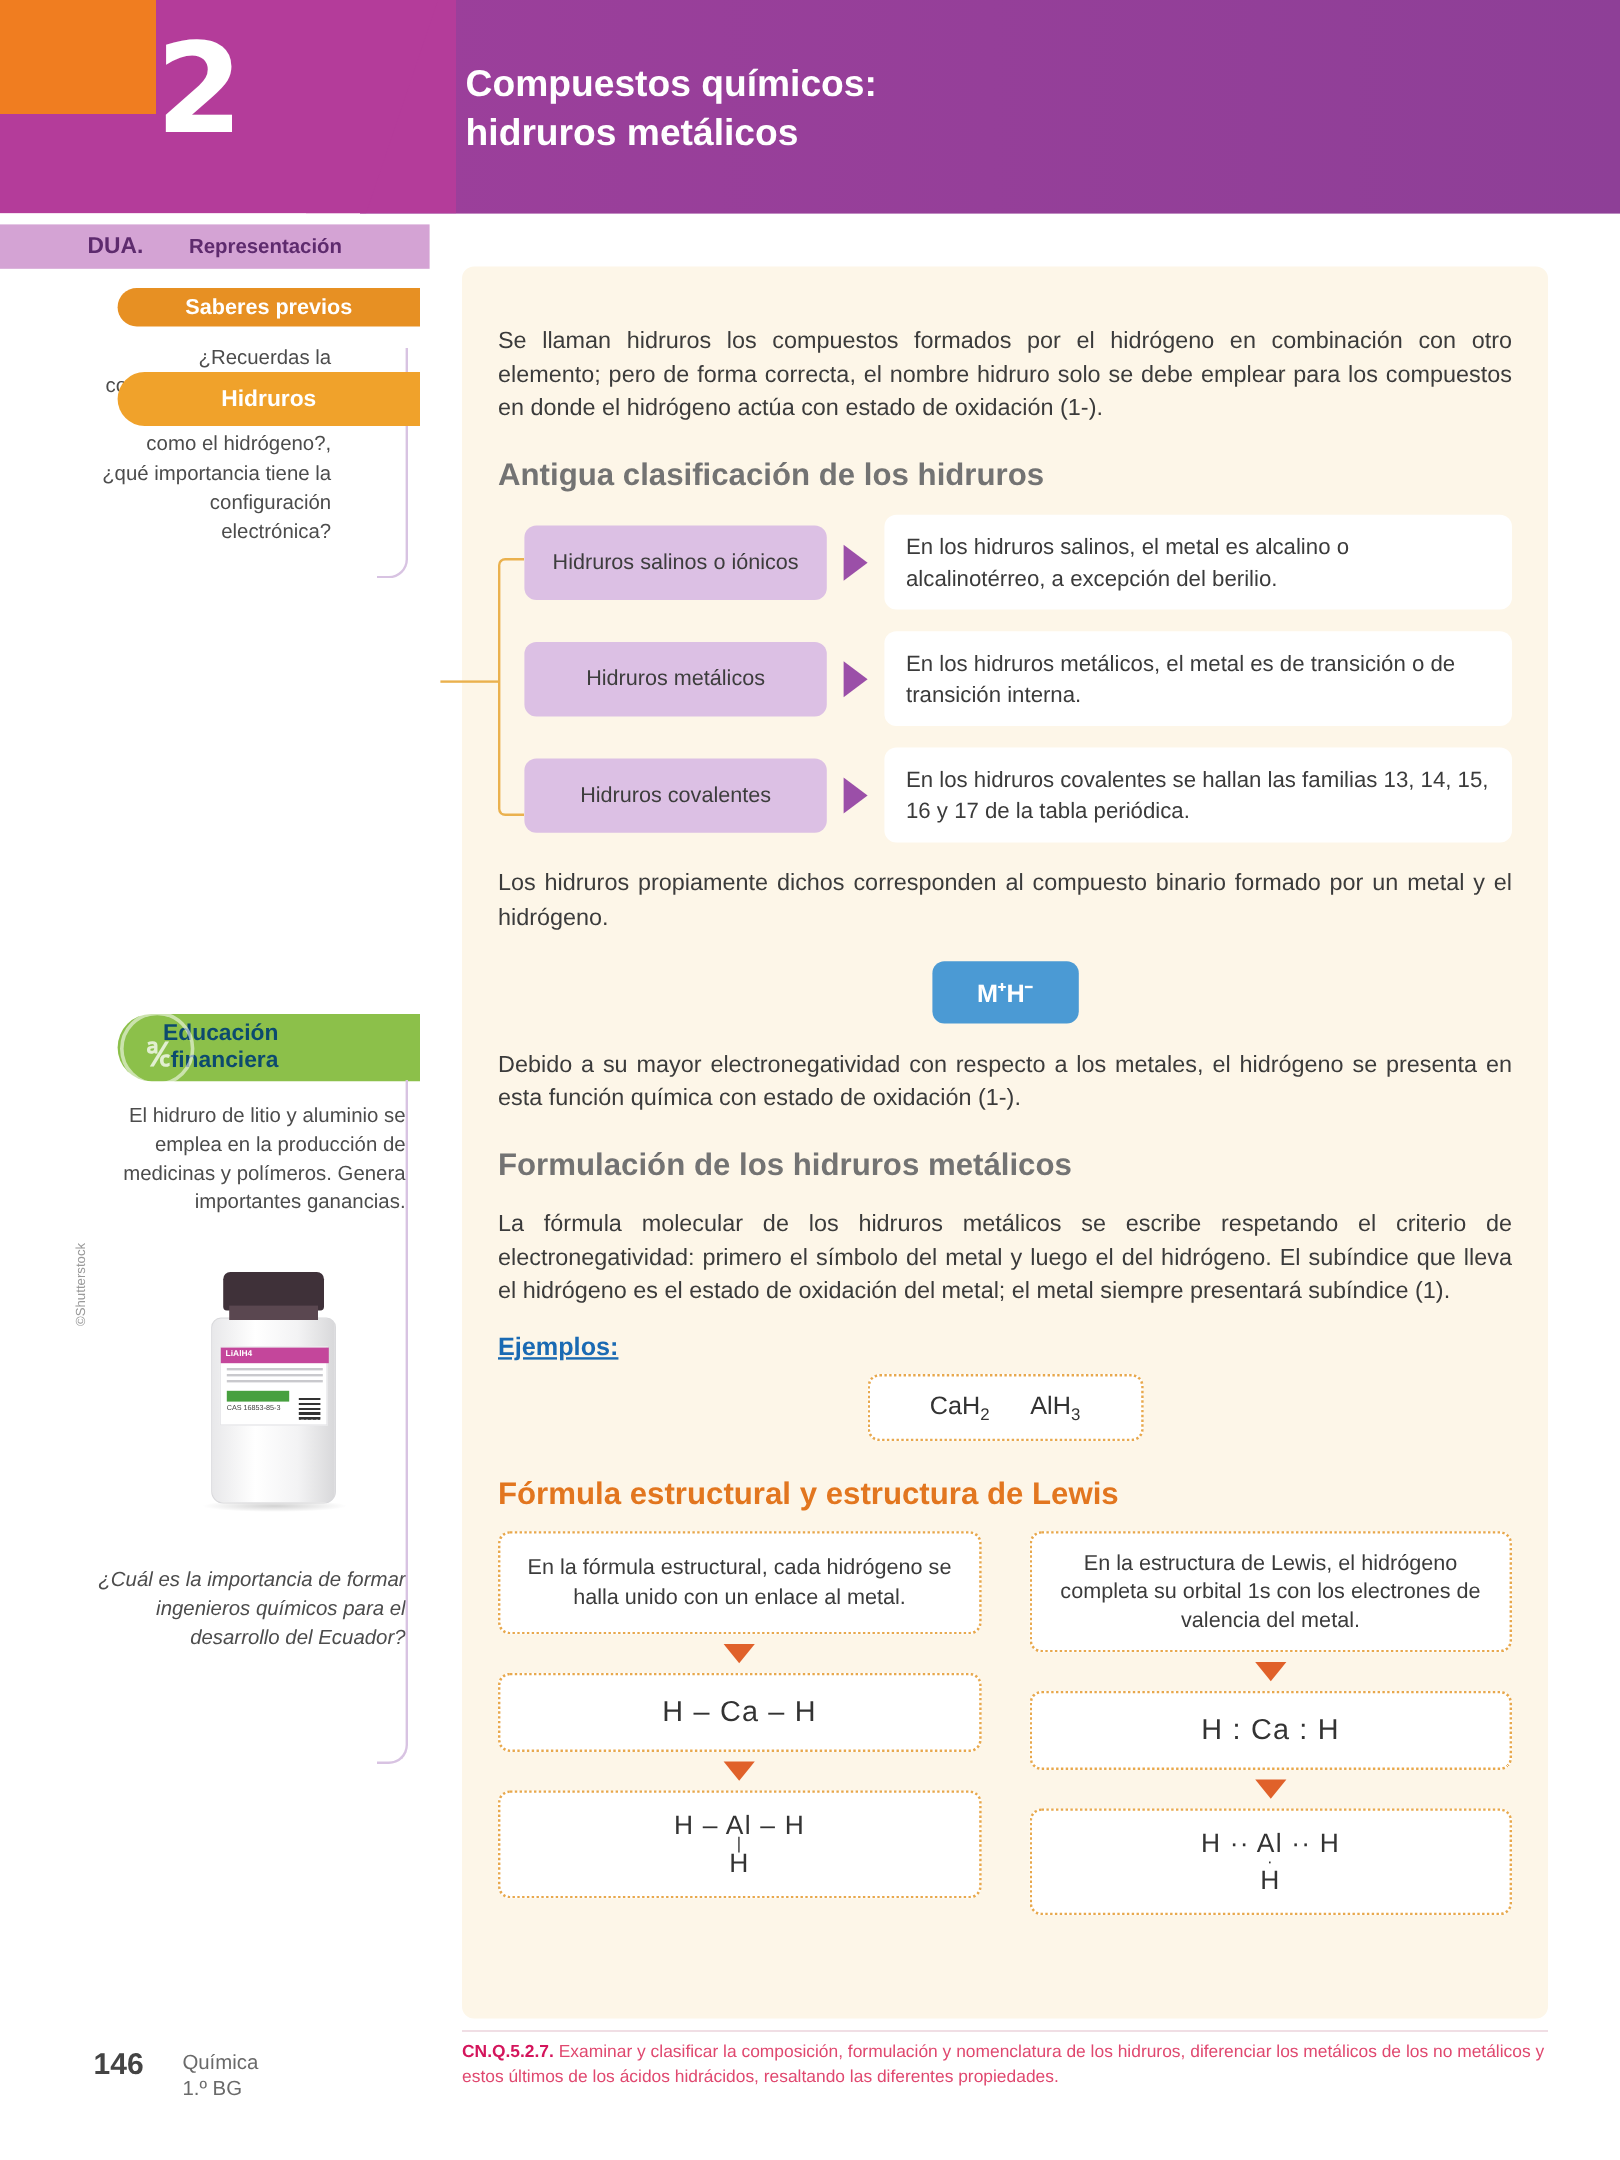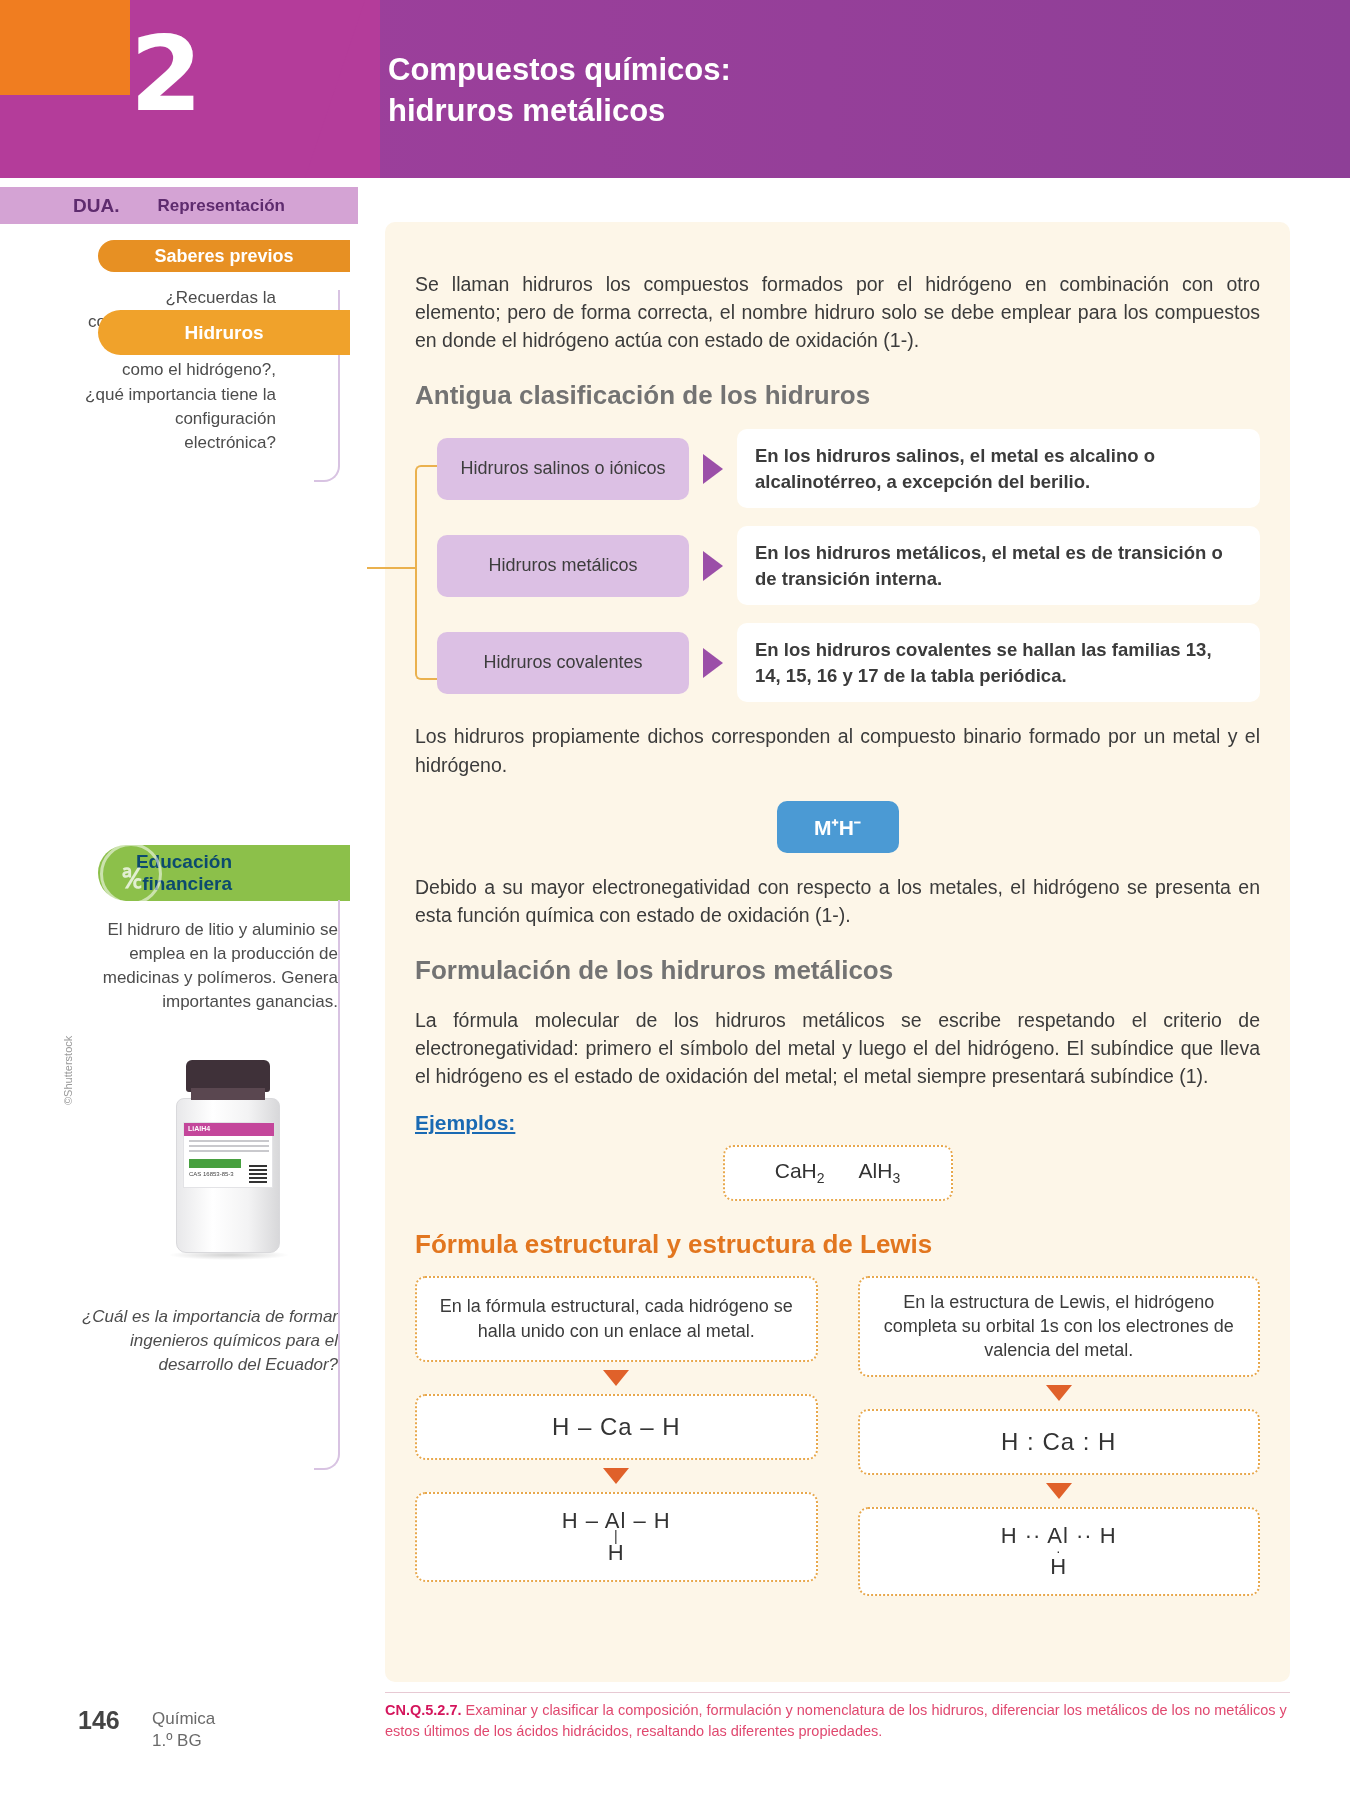--- a/index.html
+++ b/index.html
@@ -290,21 +290,20 @@
     flex: 1;
     background: #ffffff;
     border-radius: 10px;
     padding: 14px 18px;
     font-size: 18.5px;
     color: #3b3b3b;
     line-height: 1.38;
     min-height: 62px;
     display: flex;
     align-items: center;
-    font-weight: bold;
   }
   .class-bracket {
     position: absolute;
     left: 0; top: 36px;
     width: 22px;
     height: 215px;
     border-left: 2px solid #eab14e;
     border-top: 2px solid #eab14e;
     border-bottom: 2px solid #eab14e;
     border-radius: 6px 0 0 6px;

